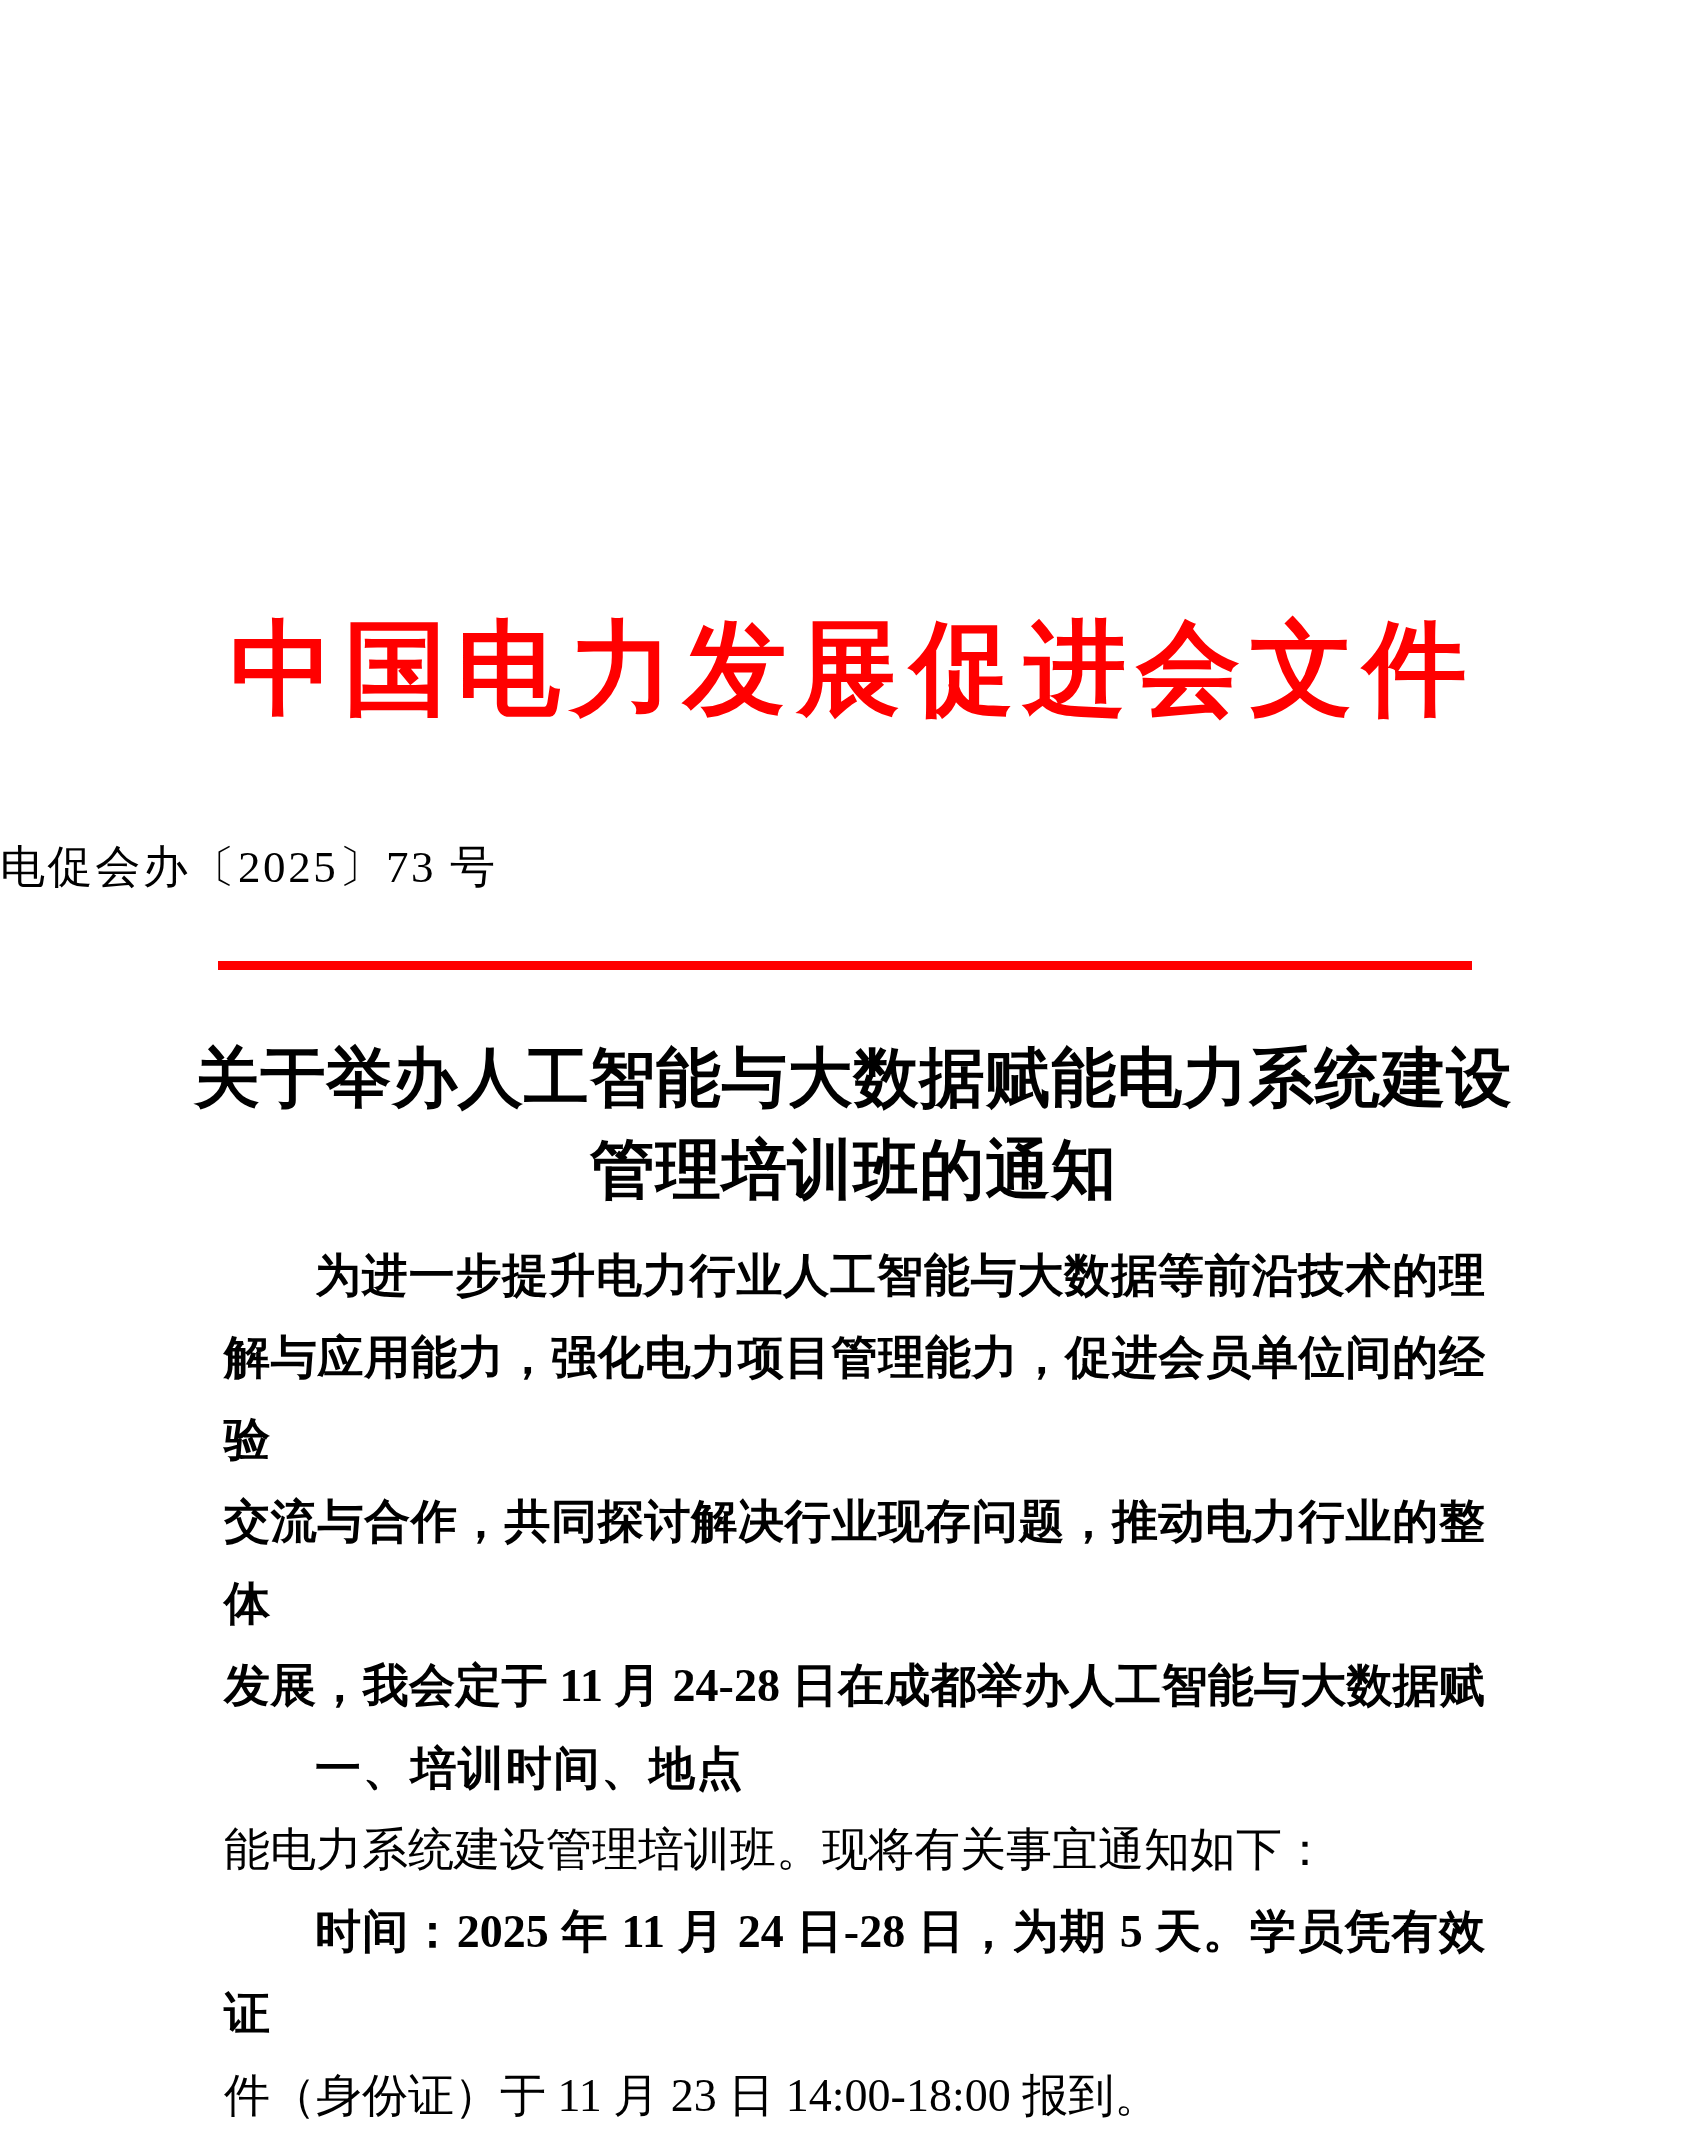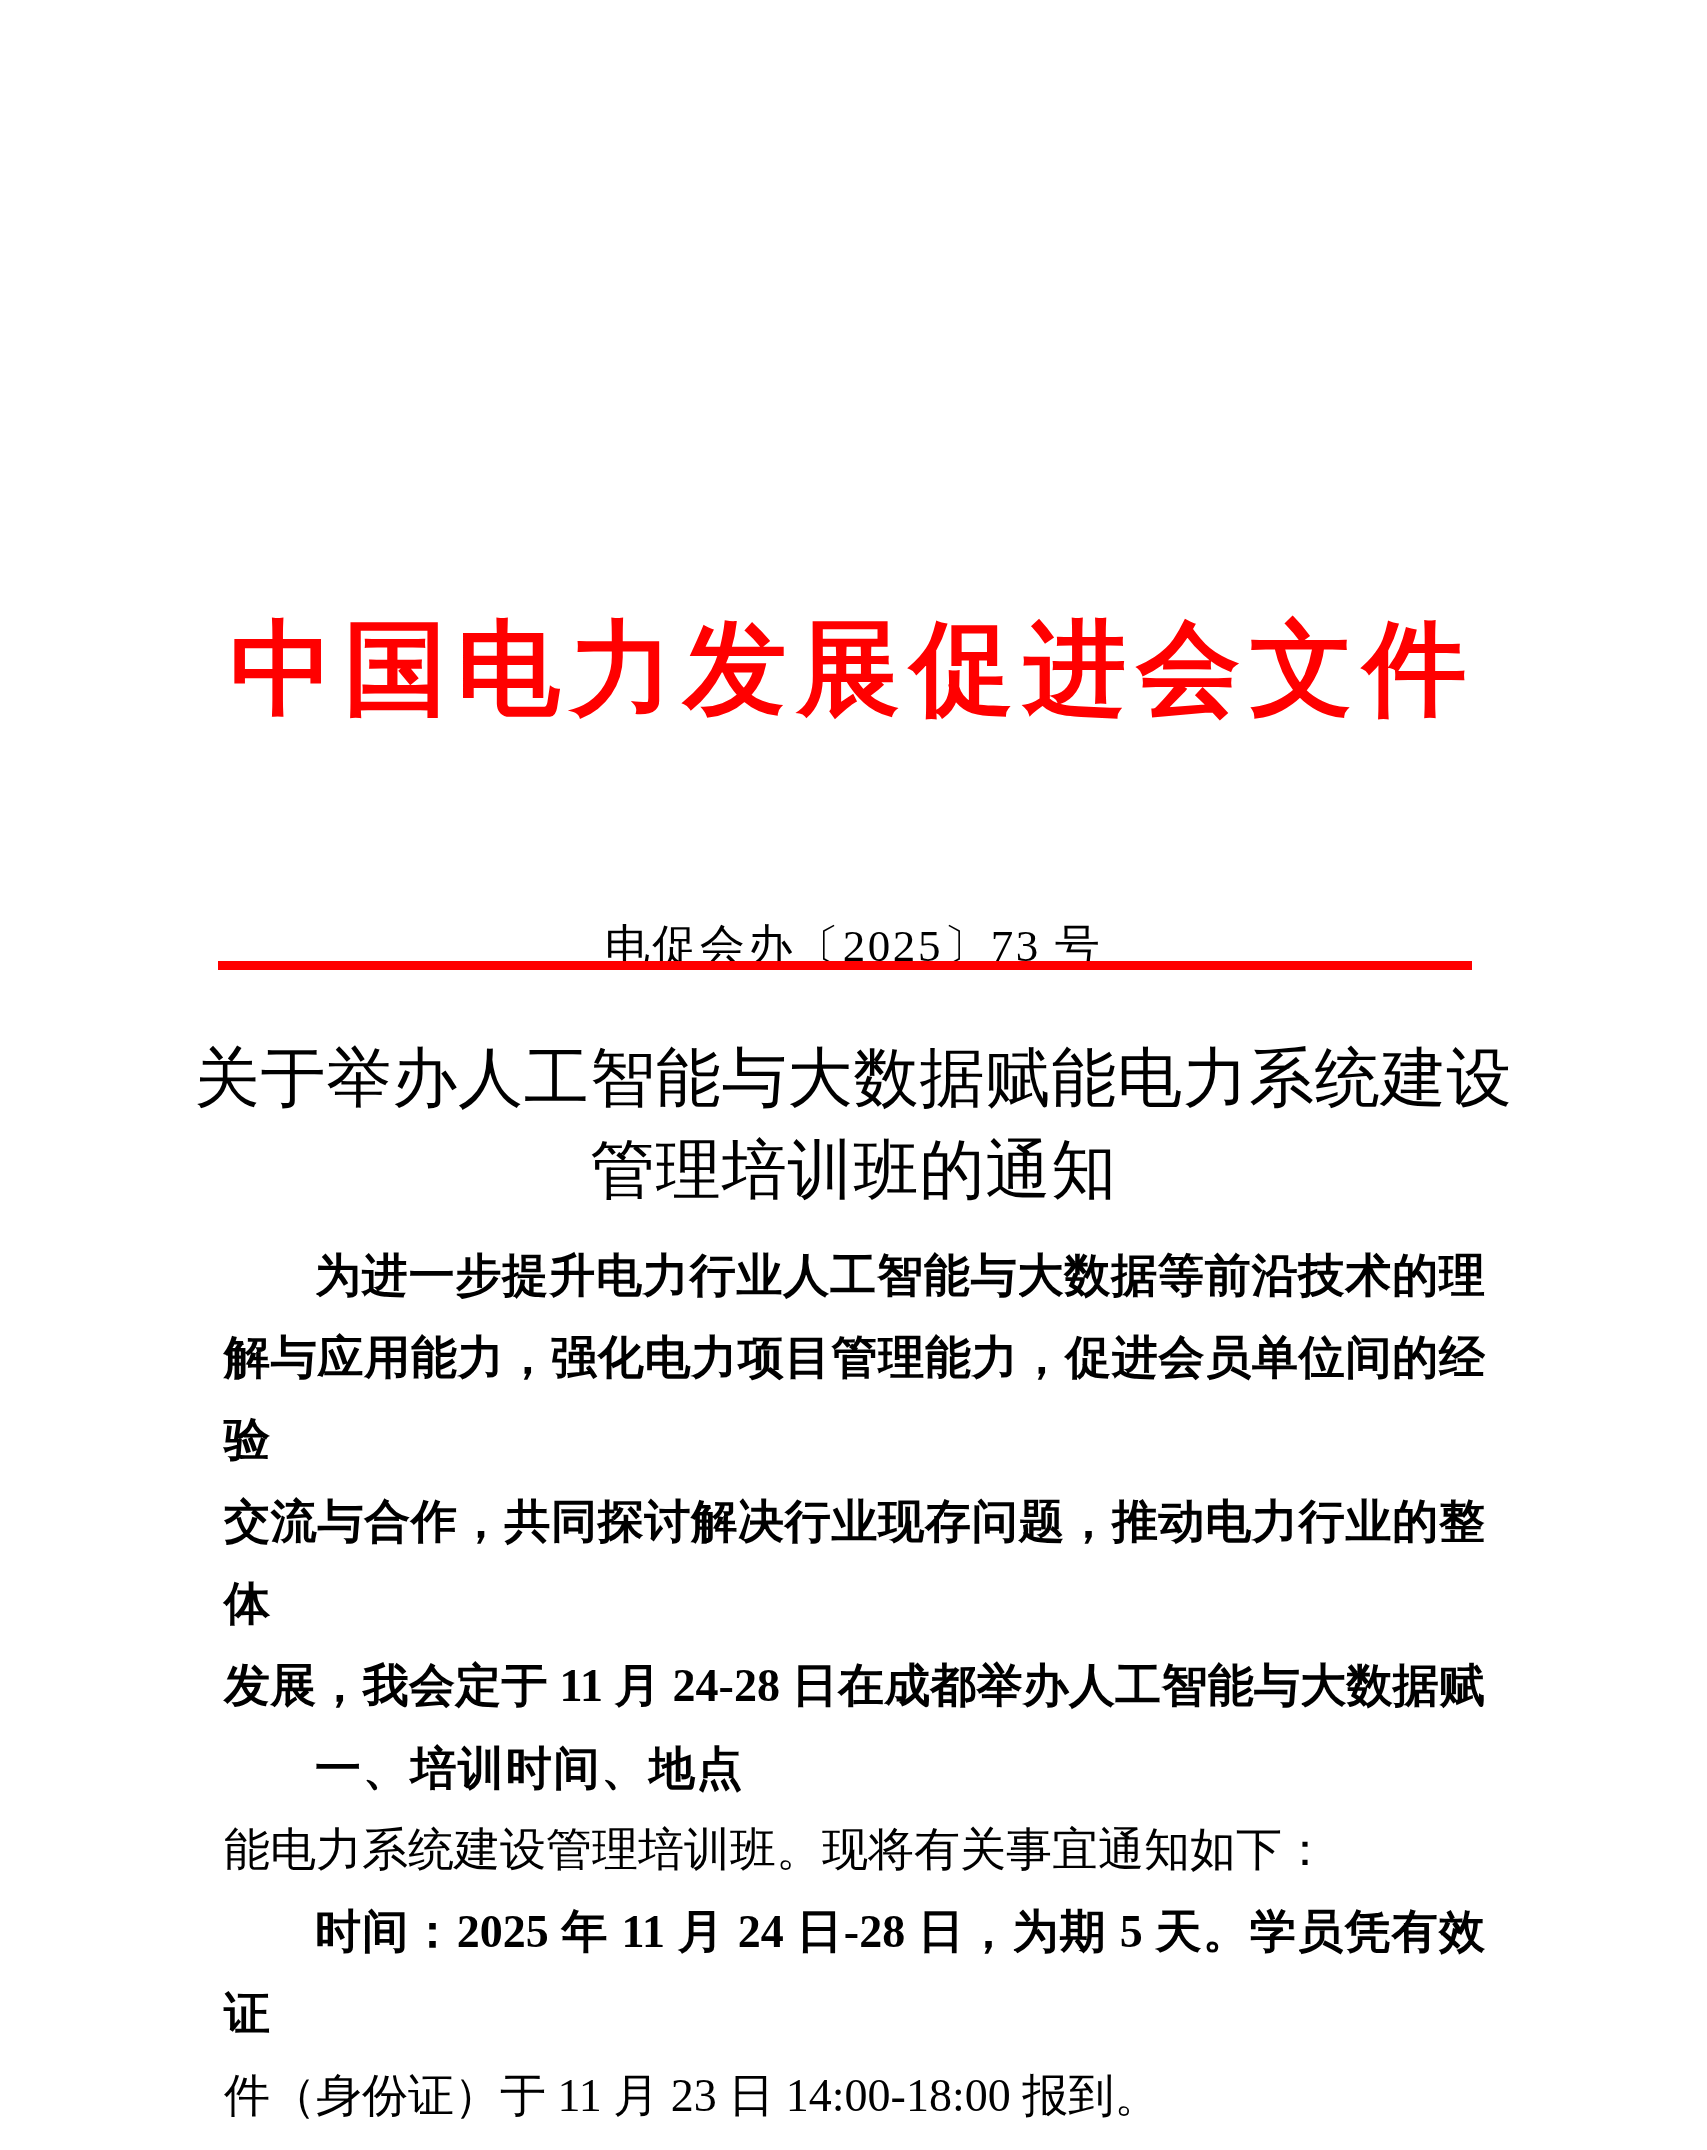--- a/index.html
+++ b/index.html
@@ -21,45 +21,44 @@
     font-size: 103px;
     font-weight: bold;
     letter-spacing: 10.3px;
     line-height: 1.05;
     color: var(--accent-red, #ff0000);
     white-space: nowrap;
     font-family: Liberation Mono, monospace;
   }
   .doc-number {
     position: absolute;
-    top: 918px;
+    top: 839px;
     left: 0;
     width: 100%;
-    text-align: center;
     font-size: 45px;
     line-height: 56px;
     letter-spacing: 2.6px;
     white-space: nowrap;
   }
   .red-divider {
     position: absolute;
     left: 218px;
     top: 961px;
     width: 1254px;
     height: 8.6px;
     background: var(--accent-red, #ff0000);
   }
   .doc-title {
     position: absolute;
     top: 1032px;
     left: 0;
     width: 100%;
     text-align: center;
     font-size: 65px;
-    font-weight: normal;
+    font-weight: bold;
     line-height: 92px;
     letter-spacing: 0.9px;
     white-space: nowrap;
   }
   .body-text {
     position: absolute;
     left: 224px;
     top: 1235px;
     width: 1261px;
     font-size: 46px;

